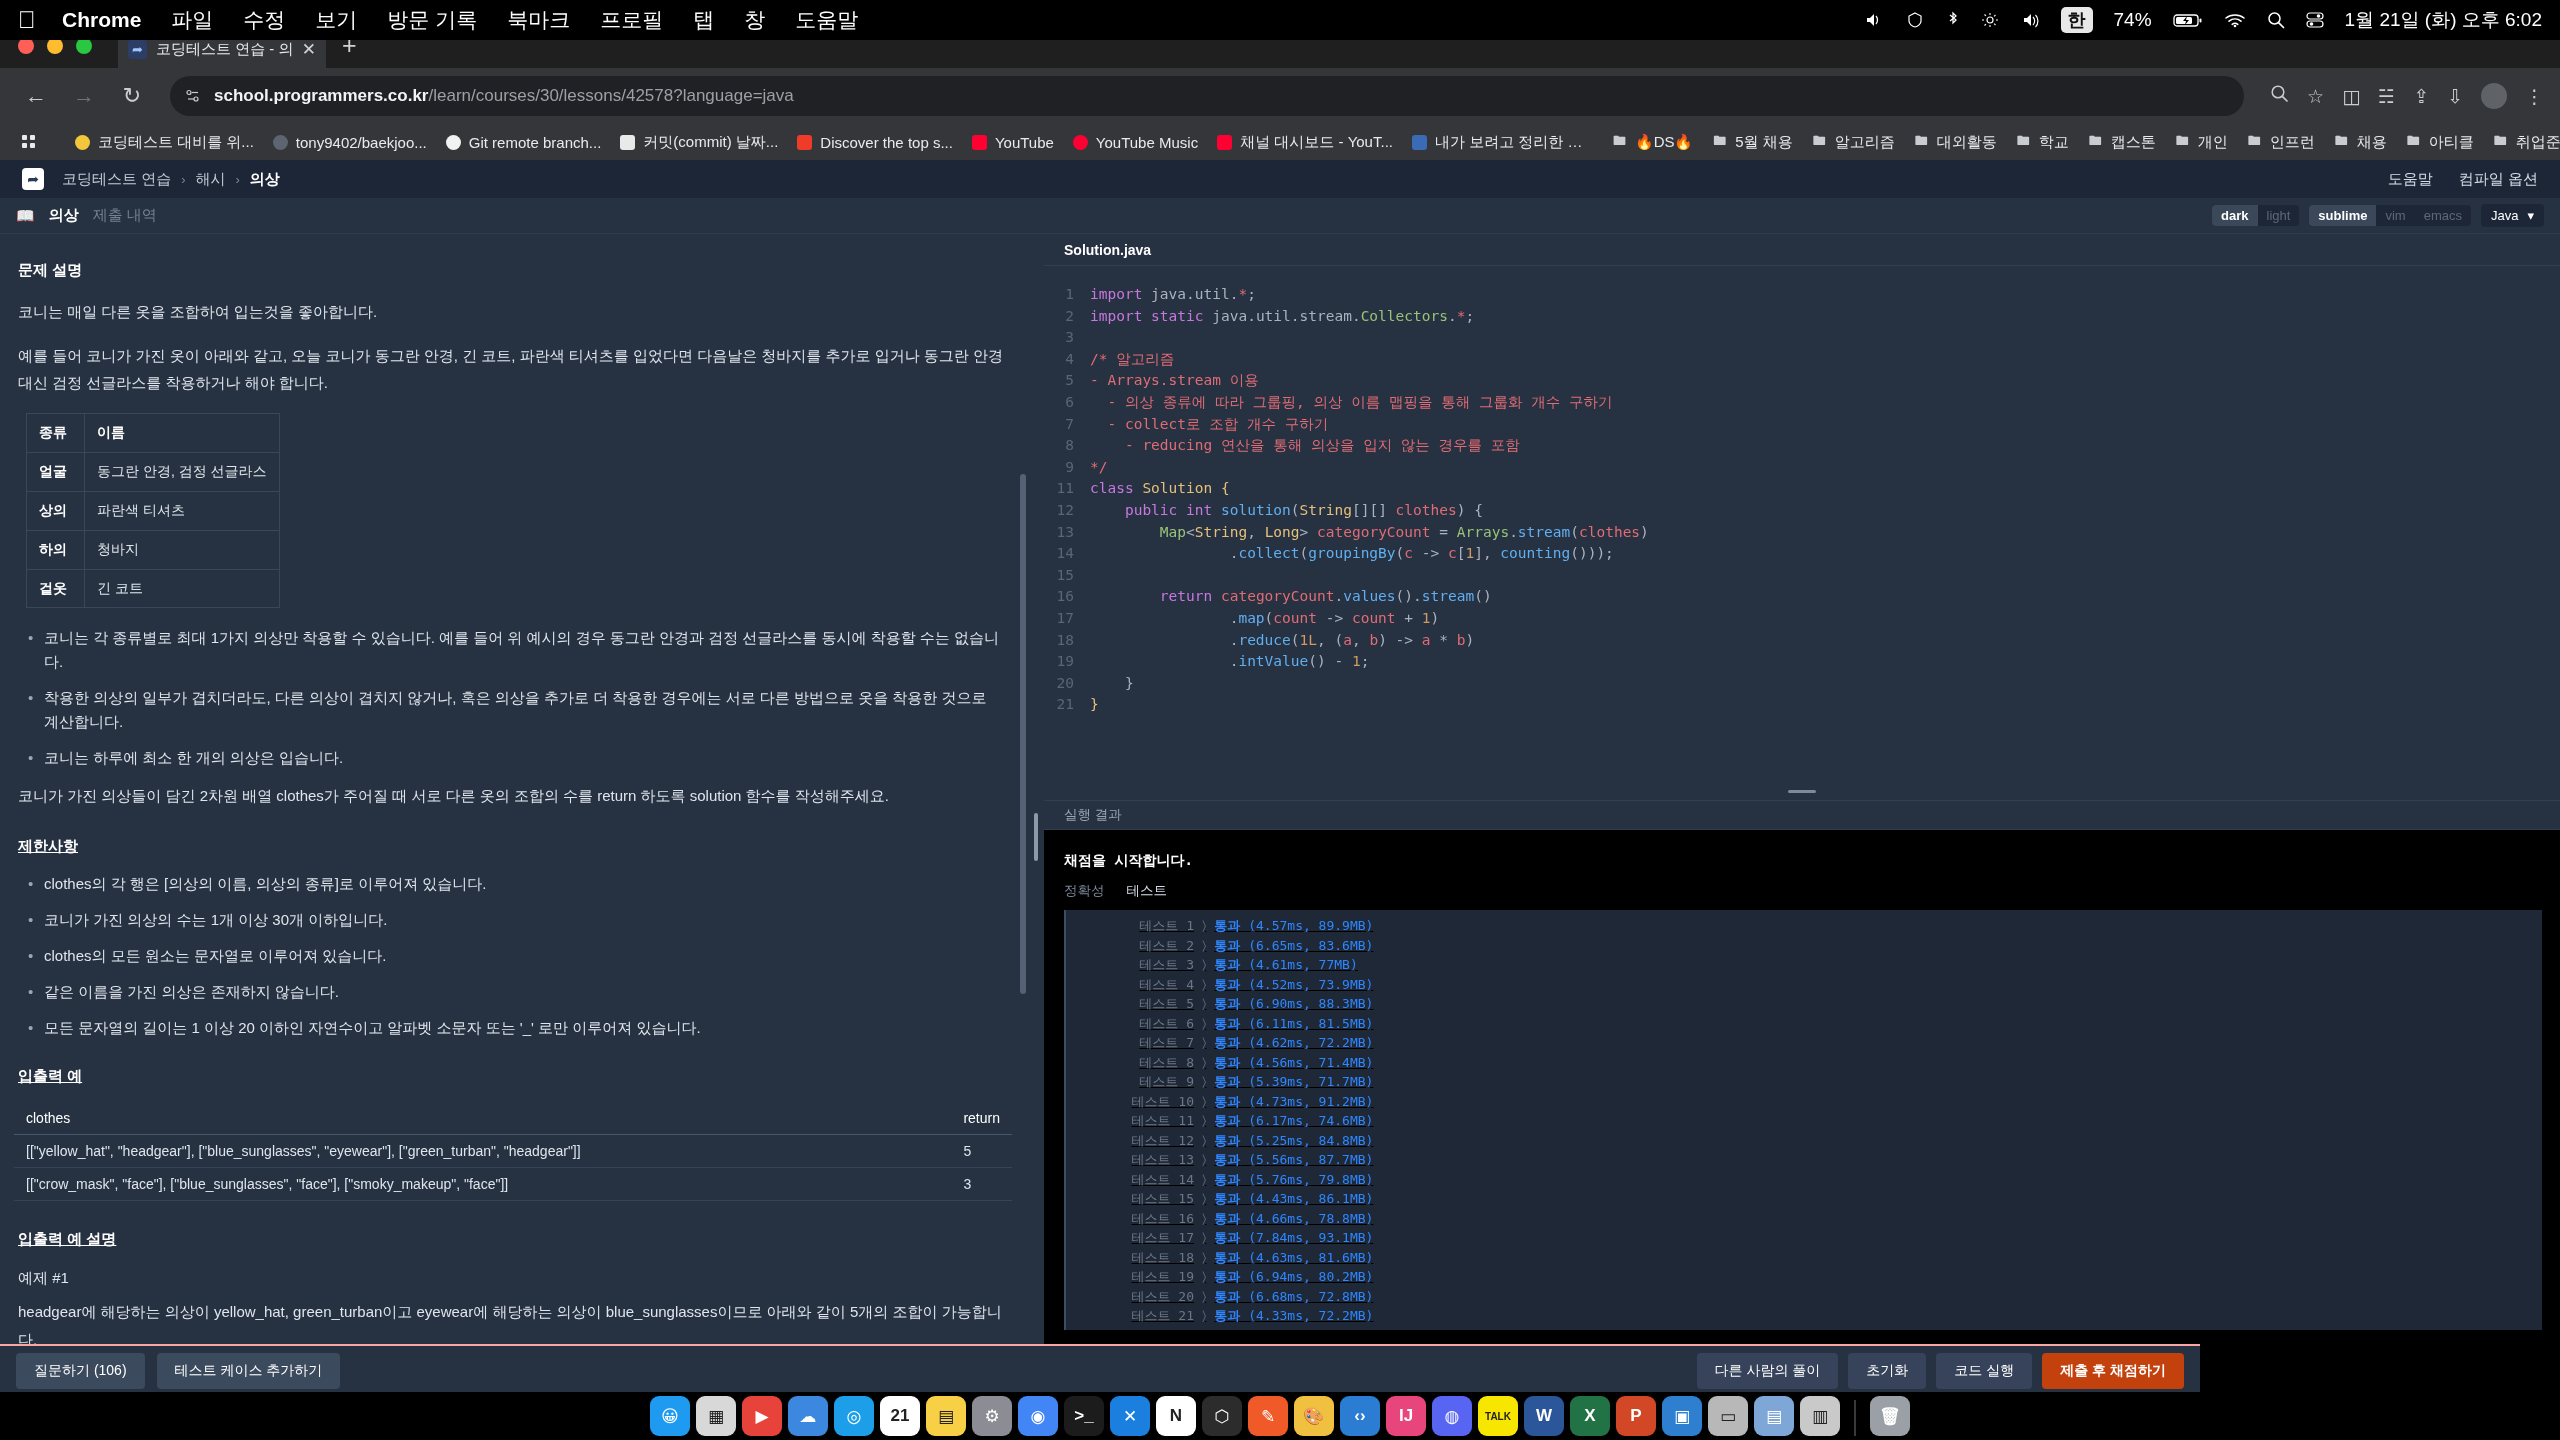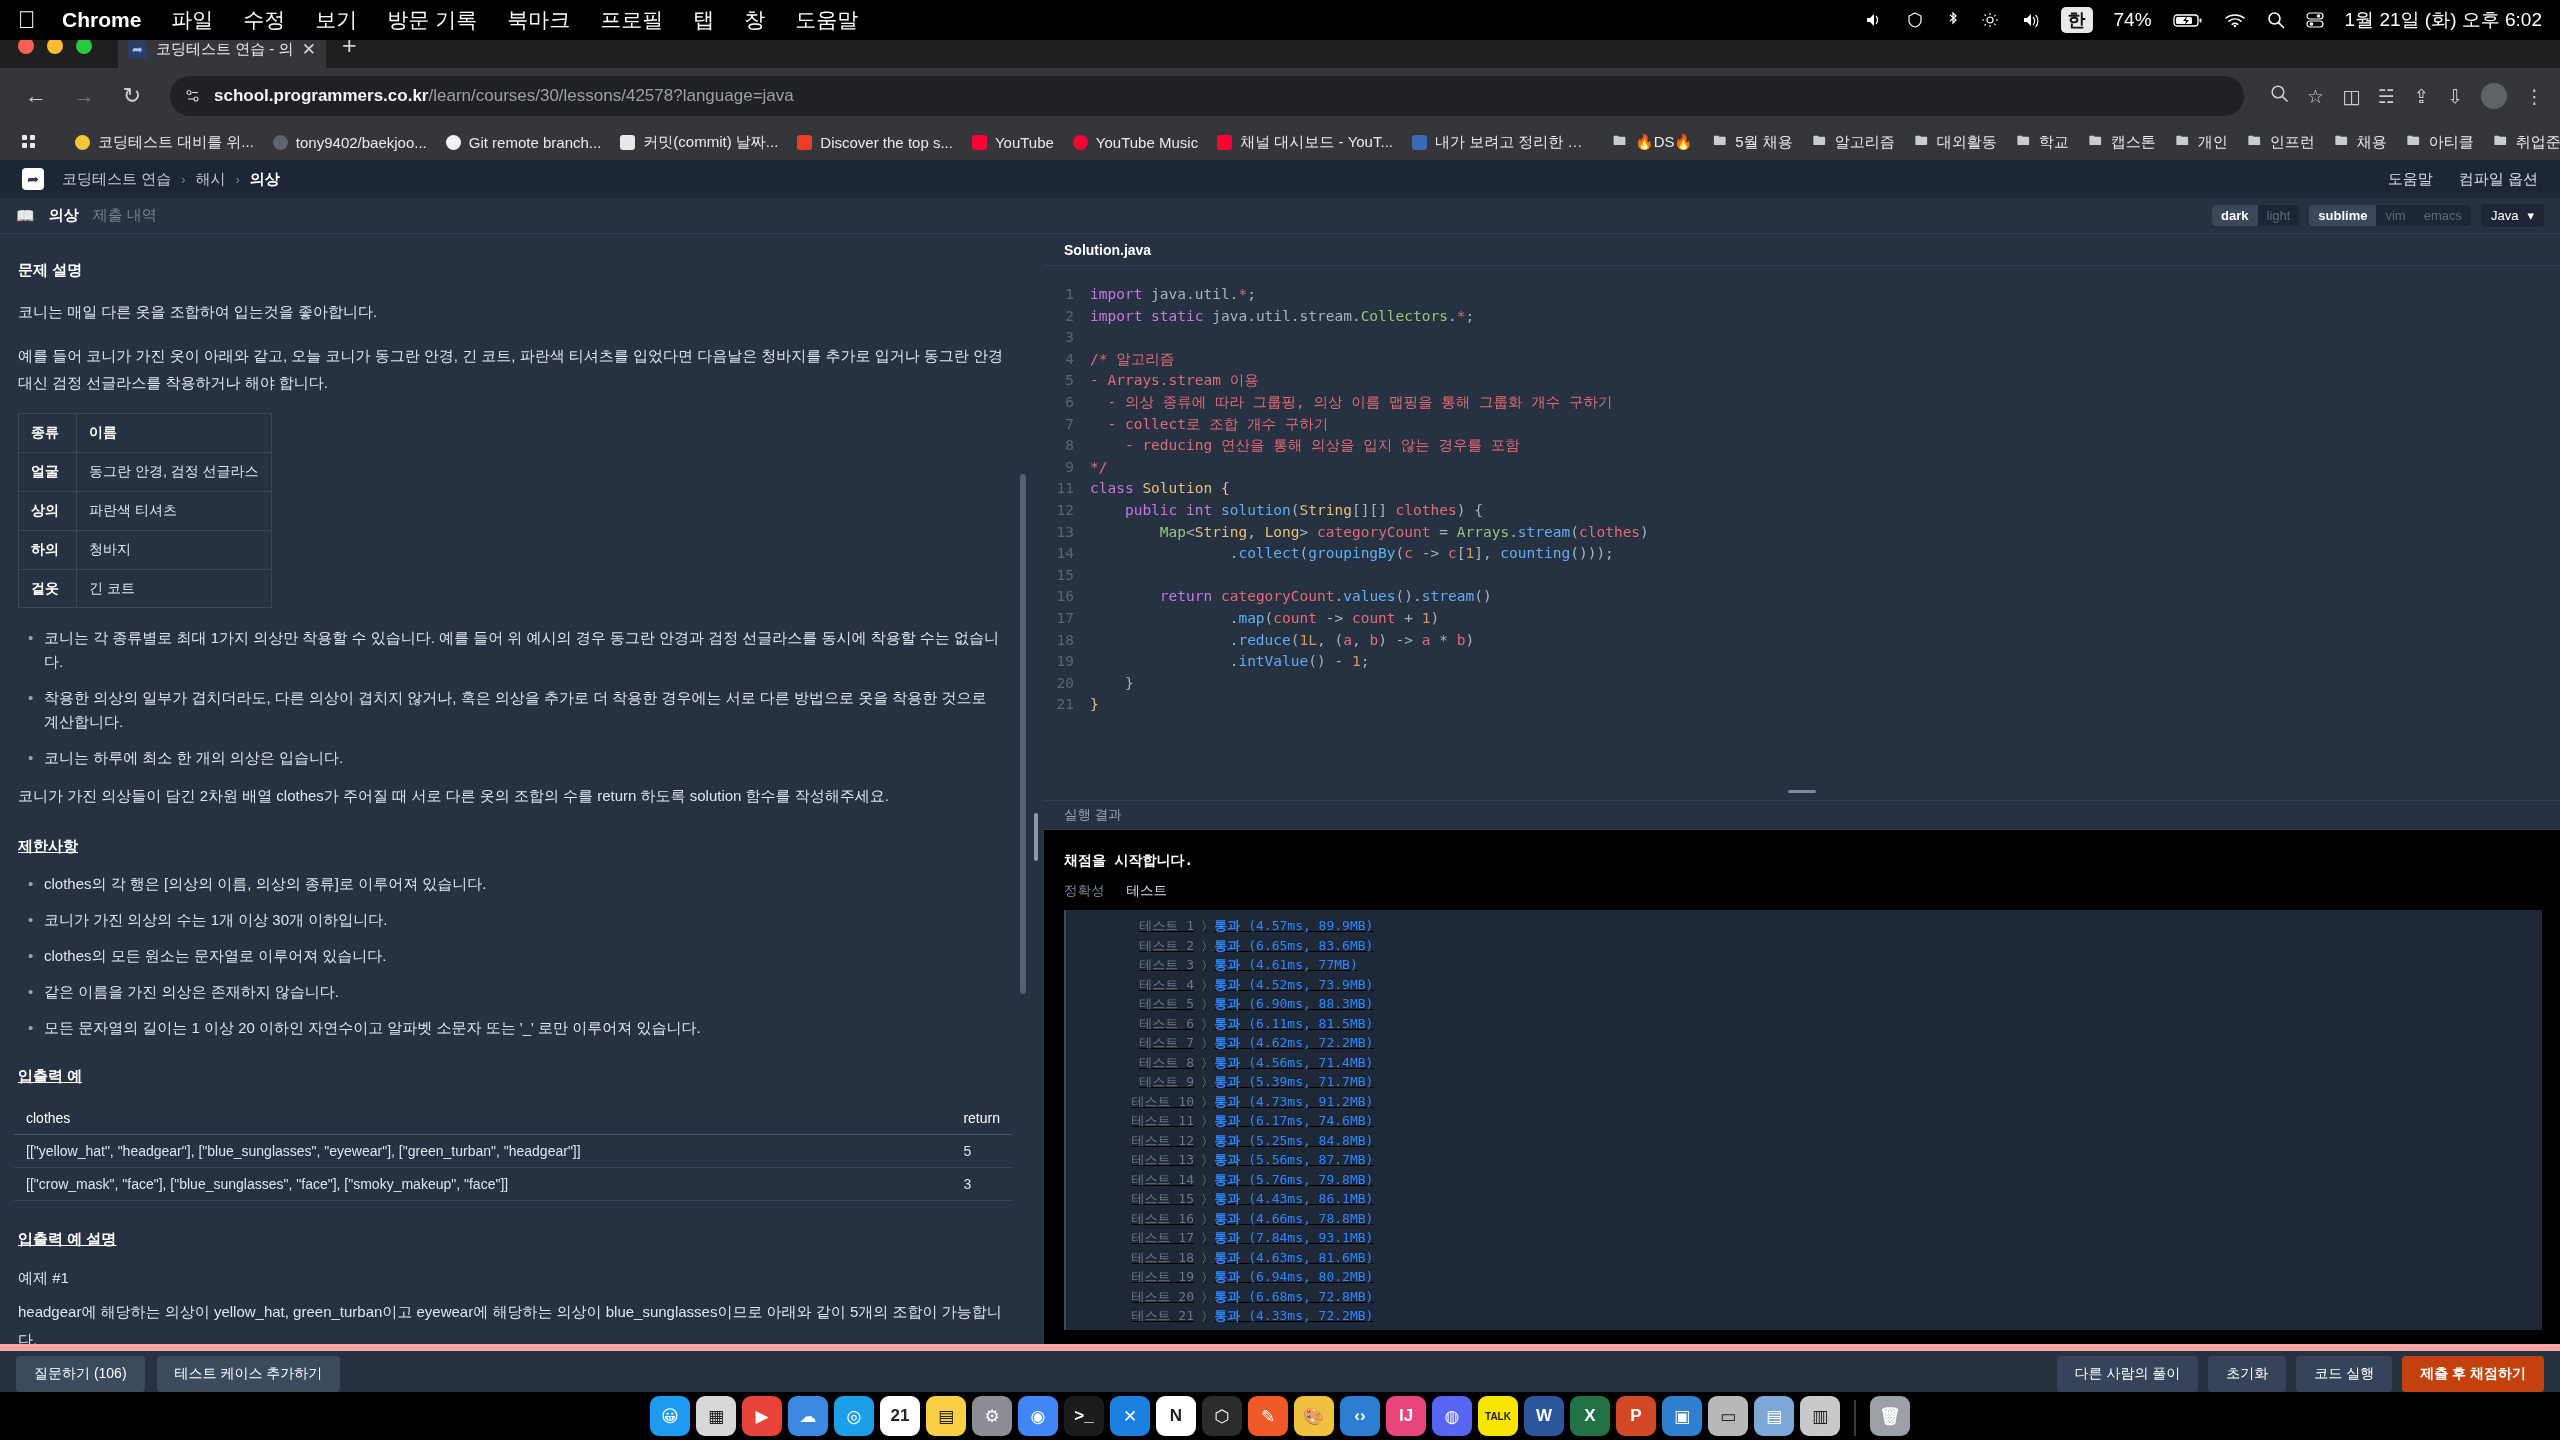--- a/index.html
+++ b/index.html
@@ -114,21 +114,21 @@
   .left-pane { width:1028px; background:#263141; position:relative; overflow:hidden; }
   .gutter { width:16px; background:#263141; position:relative; display:flex; align-items:center; justify-content:center; }
   .gutter .grip { width:4px; height:48px; background:#8d98a8; border-radius:2px; }
   .right-pane { flex:1; background:#263141; display:flex; flex-direction:column; }
 
   .desc { padding:22px 24px 0 18px; color:#dfe5ec; font-size:15px; line-height:1.85; }
   .desc h3 { font-size:15px; font-weight:bold; color:#fff; margin-bottom:14px; }
   .desc p { margin-bottom:16px; }
   .desc .sec-title { font-size:15px; font-weight:bold; color:#fff; margin:22px 0 12px;text-decoration:underline; }
 
-  table.tbl { border-collapse:collapse; margin:4px 0 18px 0; font-size:14px; }
+  table.tbl { border-collapse:collapse; margin:4px 0 18px 8px; font-size:14px; }
   table.tbl td, table.tbl th {
     border:1px solid #3a4757; padding:6px 12px; color:#dfe5ec; text-align:left; font-weight:normal;
   }
   table.tbl th { font-weight:bold; color:#fff; }
   table.tbl td.k { color:#fff; font-weight:bold; width:58px; }
 
   ul.bl { list-style:none; margin:0 0 10px 0; }
   ul.bl li { position:relative; padding-left:26px; margin-bottom:12px; line-height:1.6; }
   ul.bl li::before { content:"•"; position:absolute; left:10px; color:#9aa6b6; }
 
@@ -180,23 +180,23 @@
   .testbox { background:#1e2836; border-left:2px solid #3d4d63; padding:6px 0 4px 0;
              font-family:"DejaVu Sans Mono","Liberation Mono",monospace; font-size:13px; line-height:19.5px;
              height:420px; overflow:hidden; }
   .trow { display:flex; padding-left:56px; white-space:pre; }
   .tname { color:#6b7687; width:72px; text-align:right; }
   .tchev { color:#55607090; color:#59647a; padding:0 8px; }
   .tpass { color:#2f86ff; font-weight:bold; }
   .tmeta { color:#2f86ff; }
 
   .bottombar {
-    position:absolute; bottom:44px; left:0; width:2560px; height:52px;
+    position:absolute; bottom:44px; left:0; width:2200px; height:52px;
     background:#263141; display:flex; align-items:center; padding:0 16px; gap:12px;
-    border-top:7px solid #fca5a5;
+    border-top:2px solid #fca5a5;
   }
   .btn { border-radius:4px; font-size:14px; padding:9px 18px; color:#fff; white-space:nowrap; }
   .btn.ghost { background:#3c4a5e; }
   .btn.dark { background:#36435a; }
   .btn.primary { background:#c2410c; font-weight:bold;text-align:center; }
   .bottombar .right { margin-left:auto; display:flex; gap:10px; align-items:center; }
 
   
   .dock-area { position:absolute; bottom:0; left:0; width:2560px; height:48px; background:#000;
                display:flex; align-items:flex-end; justify-content:center; }

